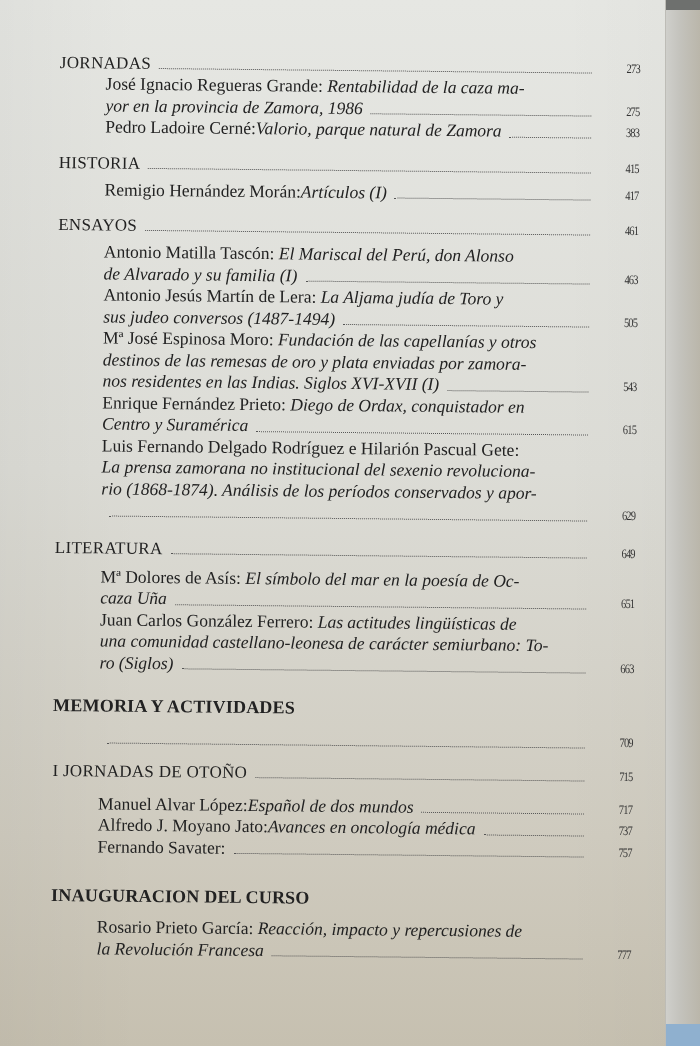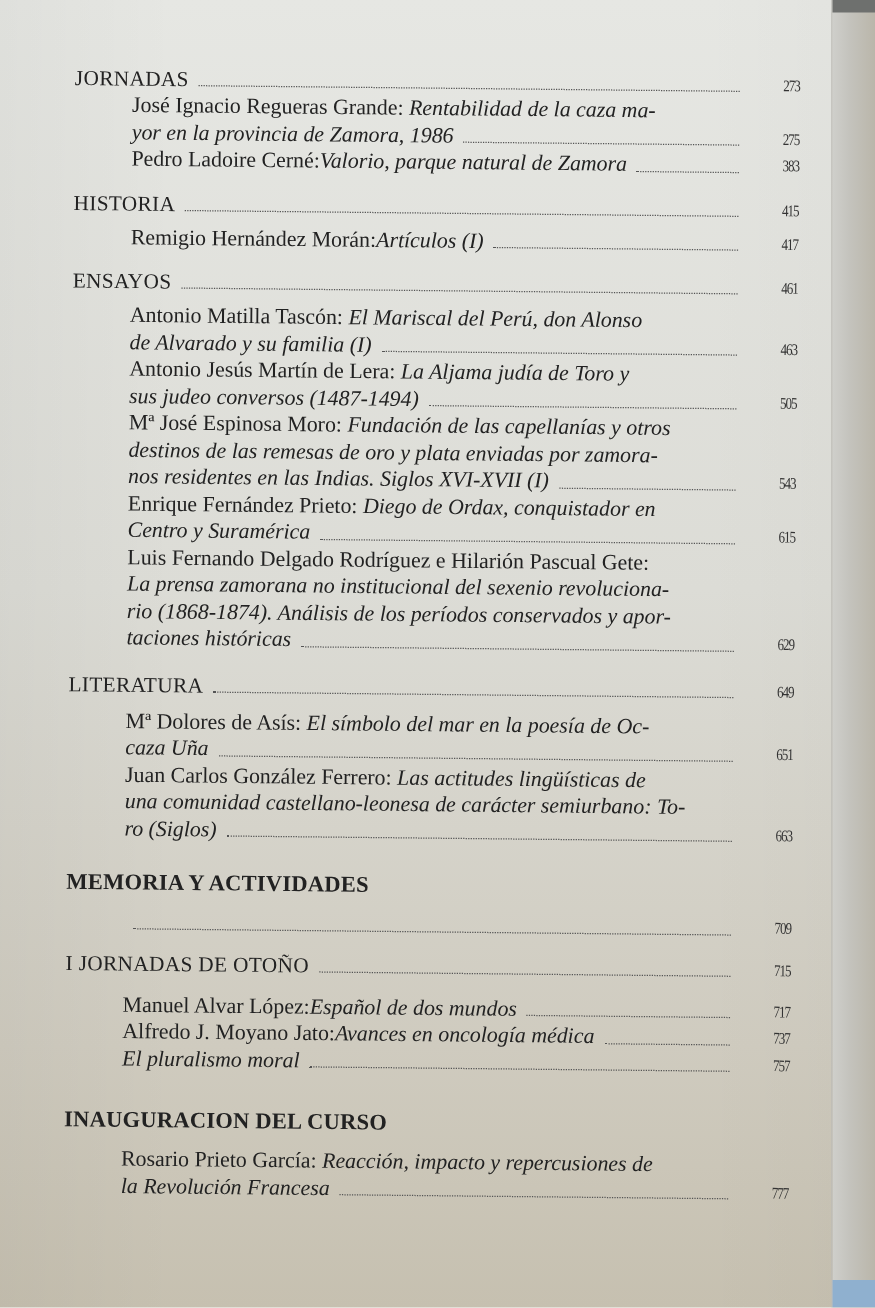--- a/index.html
+++ b/index.html
@@ -196,21 +196,20 @@
           <span class="title">Centro y Suramérica</span>
           <span class="leader"></span>
           <span class="pg">615</span>
         </div>
     </div>
     <div class="entry-block">
       <div><span class="author">Luis Fernando Delgado Rodríguez e Hilarión Pascual Gete:</span></div>
       <div><span class="title">La prensa zamorana no institucional del sexenio revoluciona-</span></div>
       <div><span class="title">rio (1868-1874). Análisis de los períodos conservados y apor-</span></div>
       <div class="lastline">
-          <span class="title">taciones históricas</span>
           <span class="leader"></span>
           <span class="pg">629</span>
         </div>
     </div>
   </div>
 
   <div class="section">
     <div class="row heading" style="margin-top:16px">
       <span>LITERATURA</span>
       <span class="leader"></span>
@@ -264,21 +263,21 @@
     <div class="entry-block">
       <div class="lastline">
           <span class="author">Alfredo J. Moyano Jato: </span>
           <span class="title">Avances en oncología médica</span>
           <span class="leader"></span>
           <span class="pg">737</span>
         </div>
     </div>
     <div class="entry-block">
       <div class="lastline">
-          <span class="title">El pluralismo moral</span>
+          <span class="author">Fernando Savater: </span>
           <span class="leader"></span>
           <span class="pg">757</span>
         </div>
     </div>
   </div>
 
   <div class="section">
     <div class="row heading bold" style="margin-top:28px">
       <span>INAUGURACION DEL CURSO</span>
     </div>

